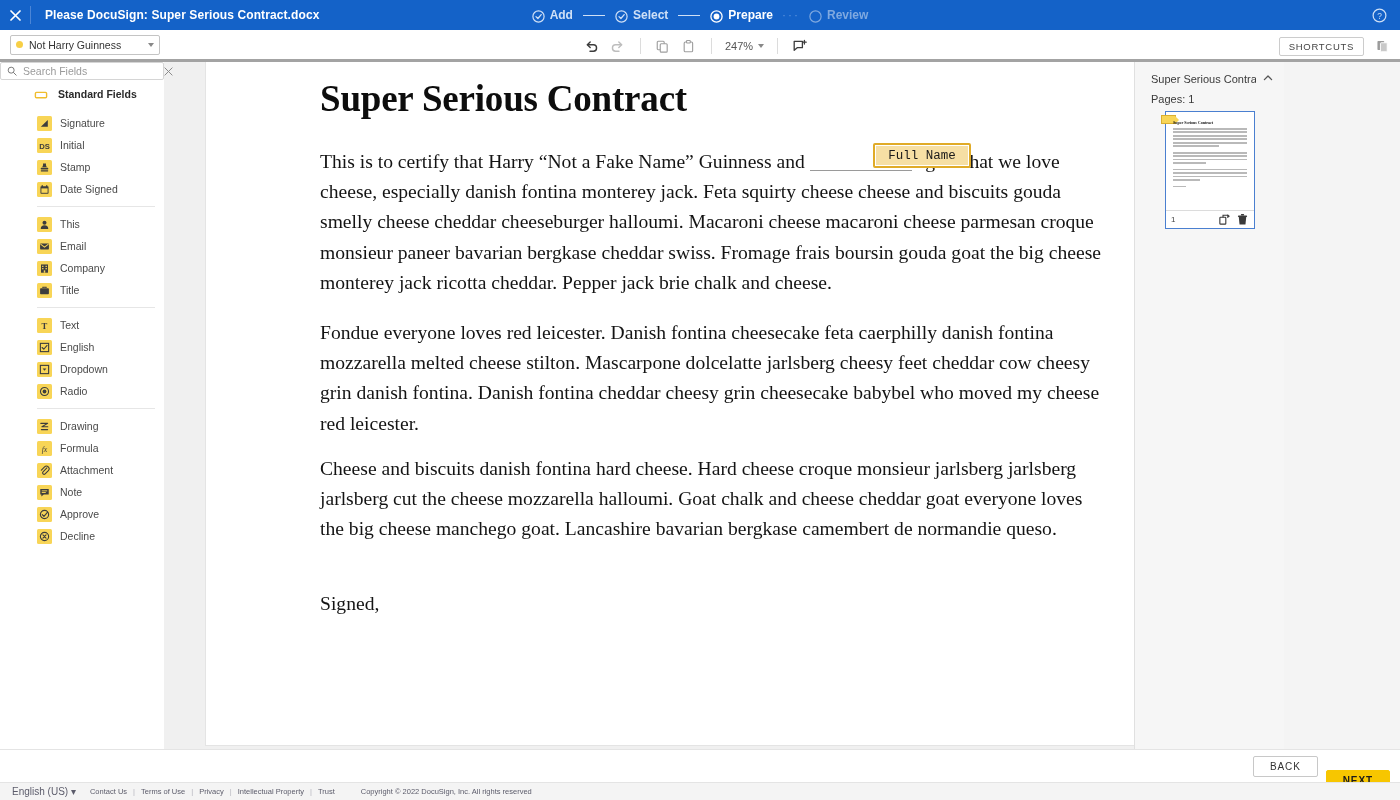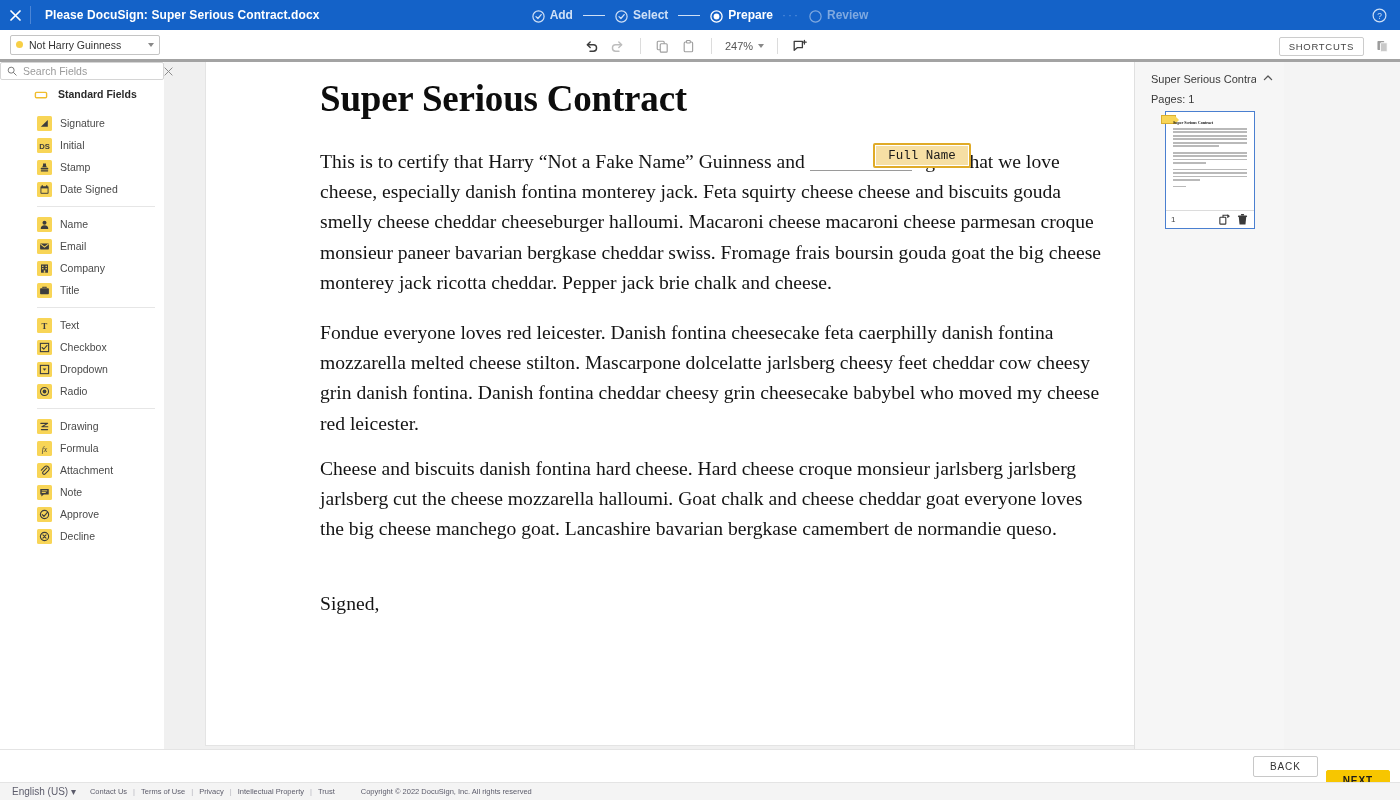--- a/index.html
+++ b/index.html
@@ -447,21 +447,21 @@
       </div>
       <div class="fgroup-div"></div>
 
       <div class="frow">
         <span class="ficon">
           <svg width="11" height="11" viewBox="0 0 12 12">
               <circle cx="6" cy="4" r="2.2" fill="#3d3d3d"></circle>
               <path d="M1.9 11 a4.1 4.1 0 0 1 8.2 0 z" fill="#3d3d3d"></path>
             </svg>
         </span>
-        <span class="fl">Name</span>
+        <span class="fl">This</span>
       </div>
       <div class="frow">
         <span class="ficon">
           <svg width="11" height="11" viewBox="0 0 12 12">
               <rect x="1.2" y="2.8" width="9.6" height="6.4" rx=".7" fill="#3d3d3d"></rect>
               <path d="M1.7 3.5 L6 6.7 L10.3 3.5" fill="none" stroke="#f8d557" stroke-width="1.1"></path>
             </svg>
         </span>
         <span class="fl">Email</span>
       </div>
@@ -497,21 +497,21 @@
         </span>
         <span class="fl">Text</span>
       </div>
       <div class="frow">
         <span class="ficon">
           <svg width="11" height="11" viewBox="0 0 12 12">
               <rect x="1.5" y="1.5" width="9" height="9" fill="none" stroke="#3d3d3d" stroke-width="1.2"></rect>
               <path d="M3.4 6 L5.2 7.9 L8.8 3.8" fill="none" stroke="#3d3d3d" stroke-width="1.2" stroke-linecap="round" stroke-linejoin="round"></path>
             </svg>
         </span>
-        <span class="fl">Checkbox</span>
+        <span class="fl">English</span>
       </div>
       <div class="frow">
         <span class="ficon">
           <svg width="11" height="11" viewBox="0 0 12 12">
               <rect x="1.5" y="1.5" width="9" height="9" fill="none" stroke="#3d3d3d" stroke-width="1.2"></rect>
               <path d="M4 5 L6 7.4 L8 5 z" fill="#3d3d3d"></path>
             </svg>
         </span>
         <span class="fl">Dropdown</span>
       </div>

